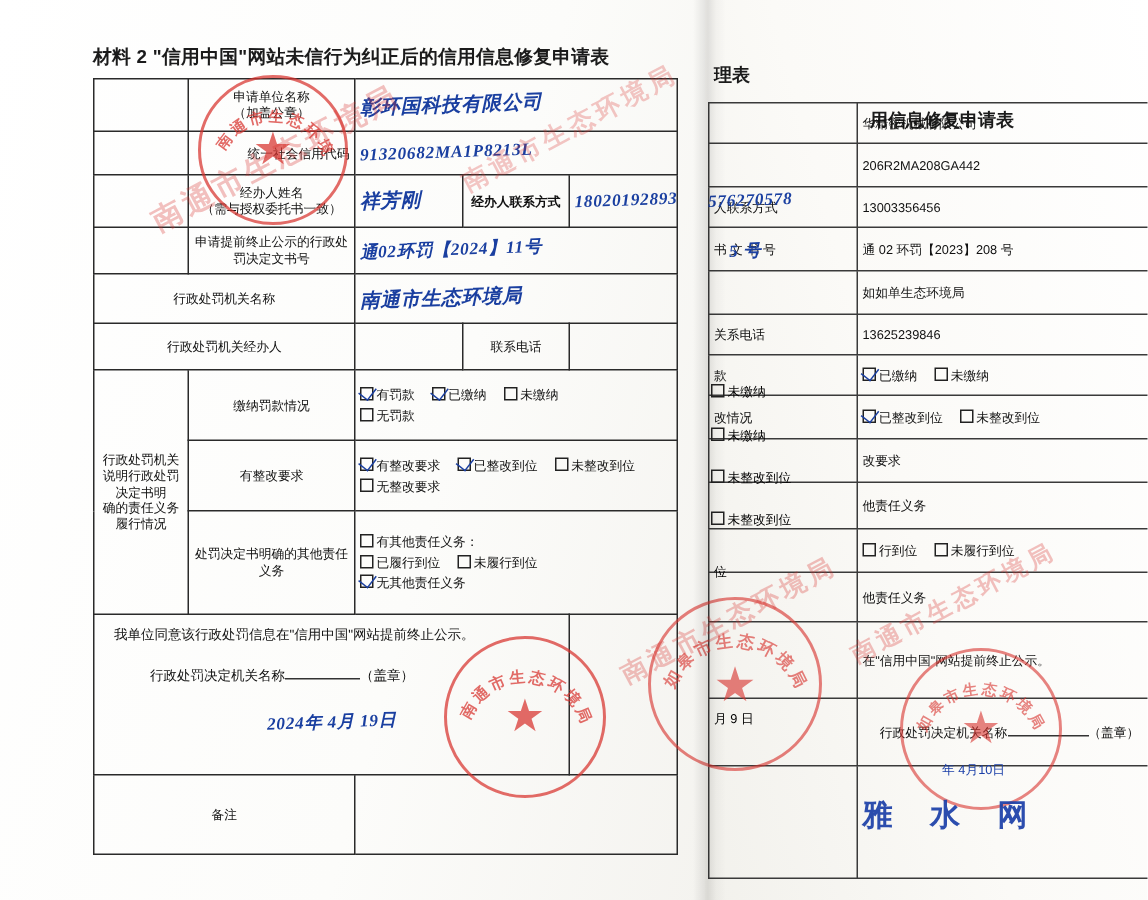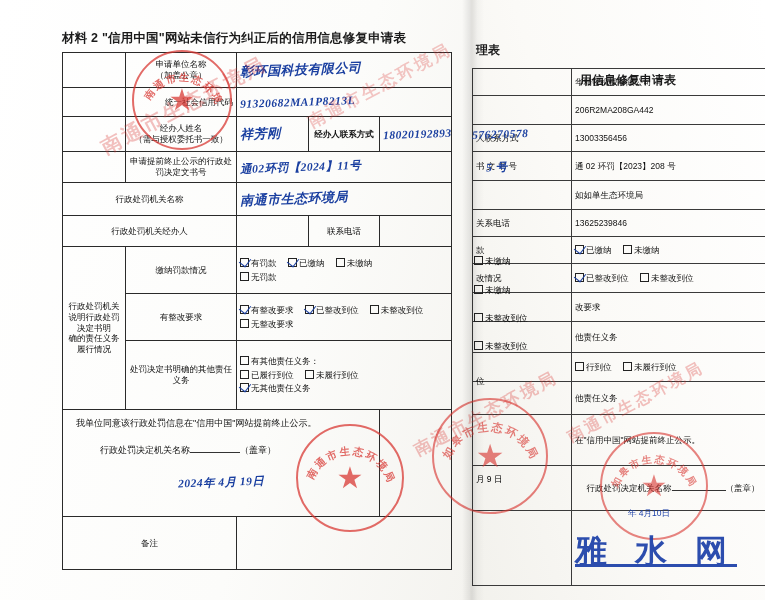--- a/index.html
+++ b/index.html
@@ -176,28 +176,27 @@
     color: #111;
     padding: 2px 3px;
     line-height: 1.25;
     vertical-align: middle;
   }
 
   
   .sitemark {
     position: absolute;
     left: 575px; top: 530px;
-    font-size: 32px;
+    font-size: 20px;
     font-weight: bold;
     color: #1b3fa8;
     font-family: "Liberation Serif", serif;
     letter-spacing: 10px;
     z-index: 7;
     opacity: 0.92;
-    text-decoration: underline;
   }
 
   .note-center { text-align: center; }
   .sign-line { display:inline-block; border-bottom:1px solid #333; min-width:54px; }
 </style>
 </head>
 <body>
 
 <div class="scan scan-left"></div>
 

